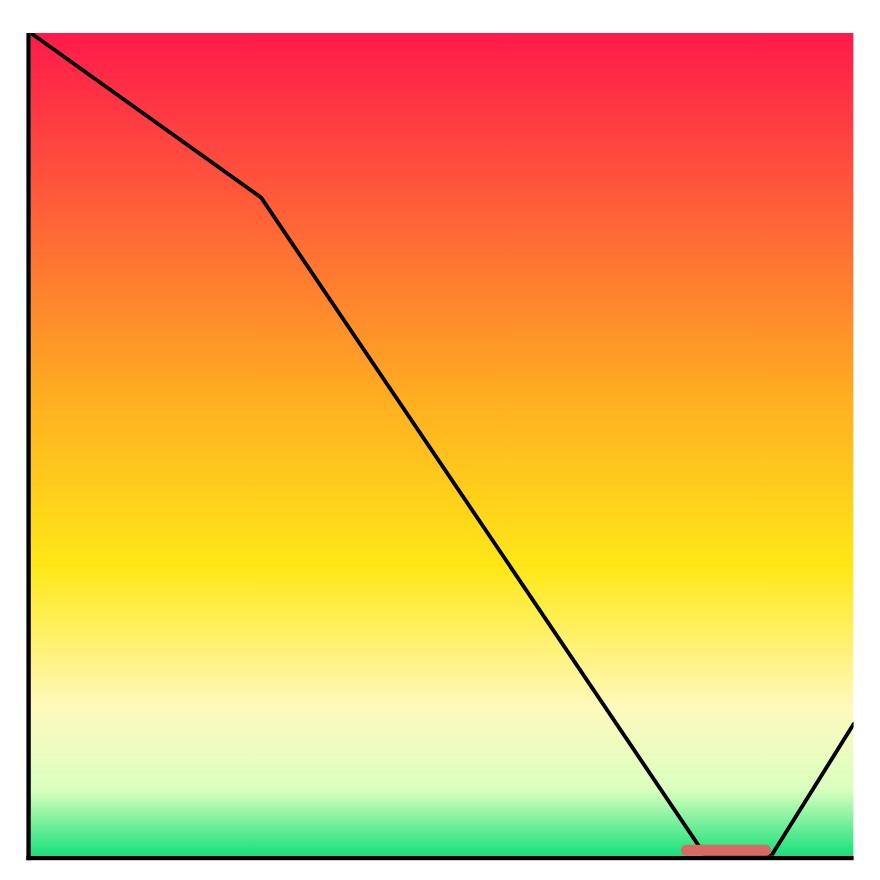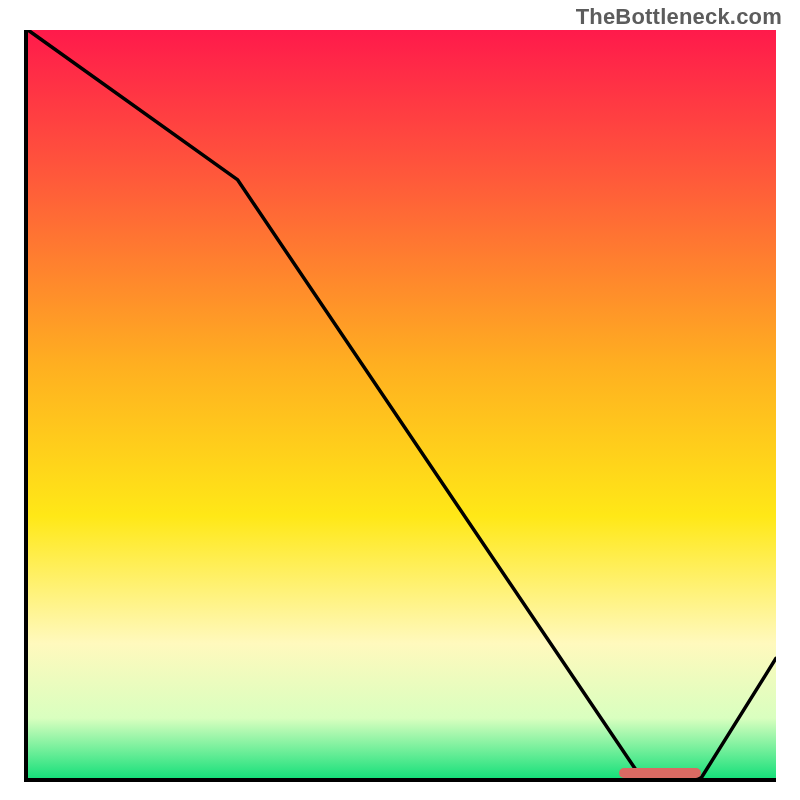--- a/index.html
+++ b/index.html
@@ -47,21 +47,20 @@
     height: 10px;
     border-radius: 5px;
     background: #d96a63;
   }
 </style>
 </head>
 <body>
 
 <div class="canvas">
 
-  <div class="watermark">TheBottleneck.com</div>
 
   <svg class="plot" viewBox="0 0 748 748" preserveAspectRatio="none">
     <defs>
       <linearGradient id="bg-grad" x1="0" y1="0" x2="0" y2="1">
           <stop offset="0%" stop-color="#ff1a4b"></stop>
           <stop offset="20%" stop-color="#ff5a3a"></stop>
           <stop offset="45%" stop-color="#ffb020"></stop>
           <stop offset="65%" stop-color="#ffe817"></stop>
           <stop offset="82%" stop-color="#fff9bd"></stop>
           <stop offset="92%" stop-color="#d9ffbf"></stop>

